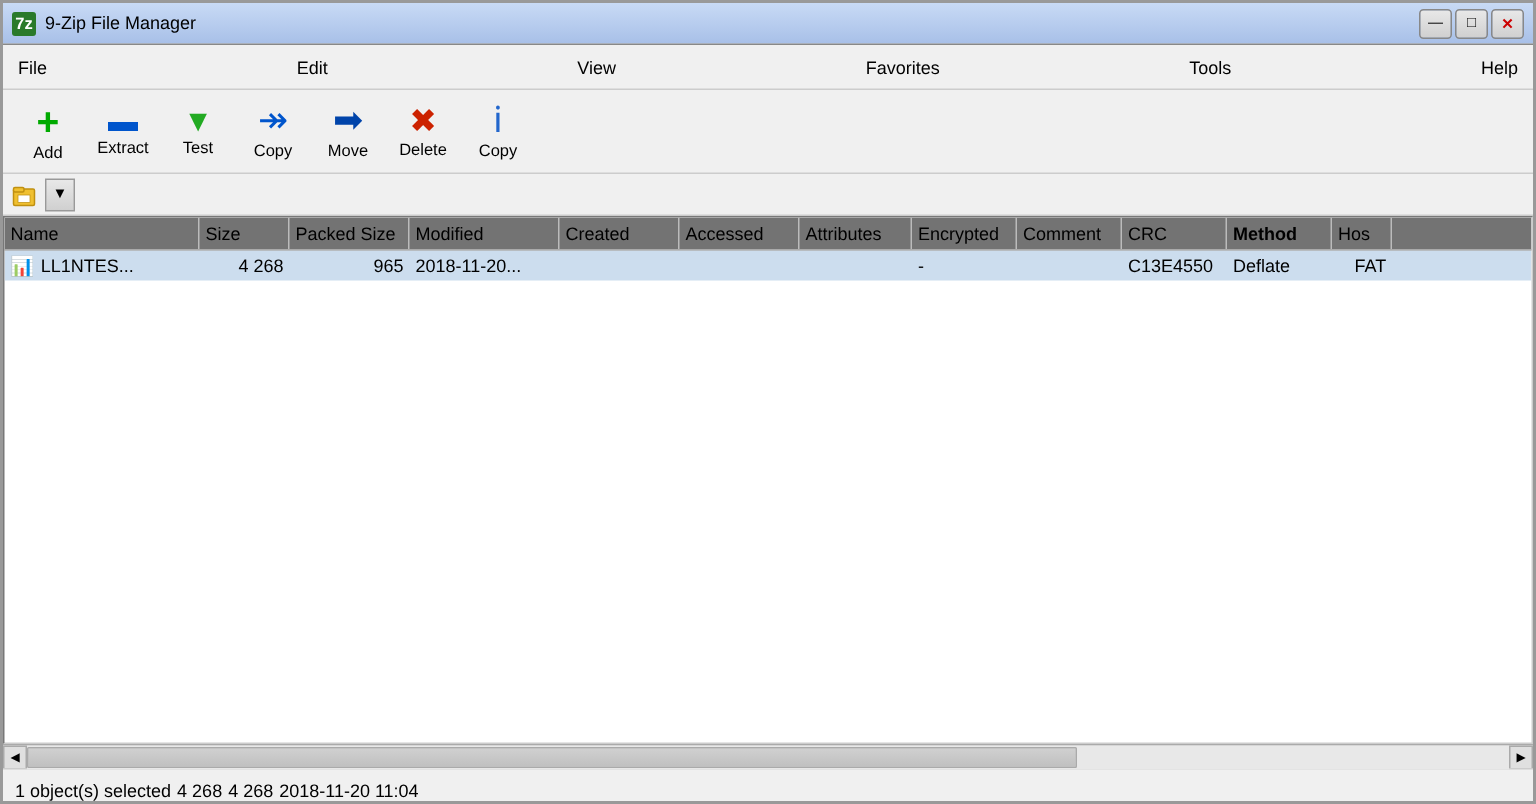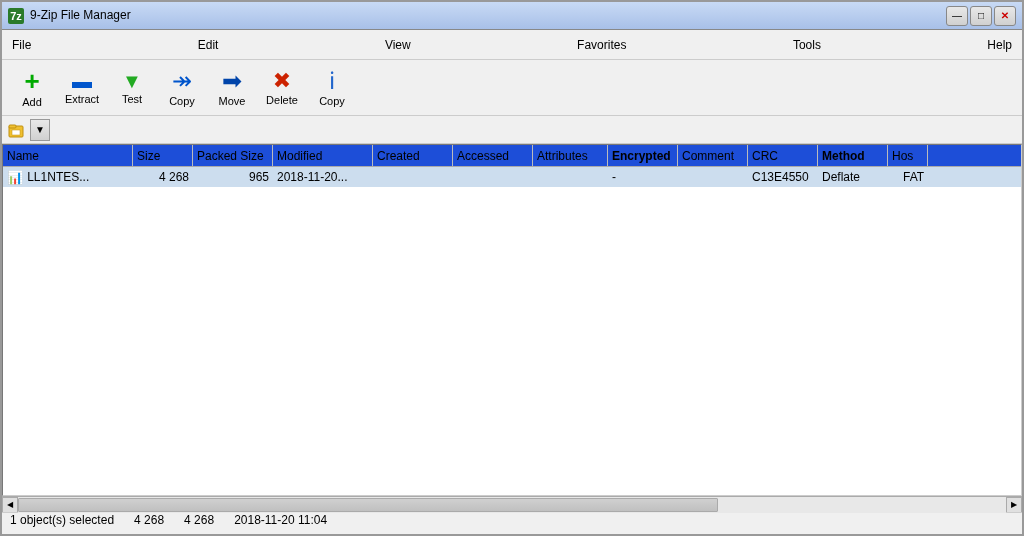--- a/index.html
+++ b/index.html
@@ -149,21 +149,21 @@
     .file-list {
       flex: 1;
       background: white;
       border: 1px inset #ccc;
       overflow: hidden;
       display: flex;
       flex-direction: column;
     }
     .column-header {
       display: flex;
-      background: #1d4ed8;
+      background: #737373;
       border-bottom: 1px solid #aaa;
       height: 22px;
       align-items: center;
     }
     .col-header-cell {
       padding: 0 4px;
       border-right: 1px solid #bbb;
       height: 100%;
       display: flex;
       align-items: center;
@@ -225,23 +225,23 @@
       height: 14px;
       background: linear-gradient(to bottom, #d0d0d0, #c0c0c0);
       border: 1px solid #aaa;
       border-radius: 1px;
     }
     .status-bar {
       height: 22px;
       background: #f0f0f0;
       border-top: 1px solid #ccc;
       display: flex;
-      align-items: flex-start;
+      align-items: flex-end;
       padding: 0 8px;
-      gap: 20px;
+      gap: 4px;
       font-size: 12px;
     }
   </style>
 </head>
 <body>
 
 <div class="window">
 
   <div class="title-bar">
     <div class="title-bar-left">
@@ -311,21 +311,21 @@
   <div class="file-list">
 
     <div class="column-header">
     <div class="col-header-cell" style="width: 130px; min-width: 130px;">Name</div>
         <div class="col-header-cell" style="width: 60px; min-width: 60px;">Size</div>
         <div class="col-header-cell" style="width: 80px; min-width: 80px;">Packed Size</div>
         <div class="col-header-cell" style="width: 100px; min-width: 100px;">Modified</div>
         <div class="col-header-cell" style="width: 80px; min-width: 80px;">Created</div>
         <div class="col-header-cell" style="width: 80px; min-width: 80px;">Accessed</div>
         <div class="col-header-cell" style="width: 75px; min-width: 75px;">Attributes</div>
-        <div class="col-header-cell" style="width: 70px; min-width: 70px; font-weight: bold;">Encrypted</div>
+        <div class="col-header-cell" style="width: 70px; min-width: 70px;">Encrypted</div>
         <div class="col-header-cell" style="width: 70px; min-width: 70px;">Comment</div>
         <div class="col-header-cell" style="width: 70px; min-width: 70px;">CRC</div>
         <div class="col-header-cell" style="width: 70px; min-width: 70px; font-weight: bold;">Method</div>
         <div class="col-header-cell" style="width: 40px; min-width: 40px;">Hos</div>
       </div>
 
     <div class="file-rows">
     <div class="file-row">
           <div class="file-cell" style="width: 130px; min-width: 130px;">
             <span style="margin-right: 4px; font-size: 13px; color: rgb(26, 122, 26); font-weight: bold;">📊</span>

